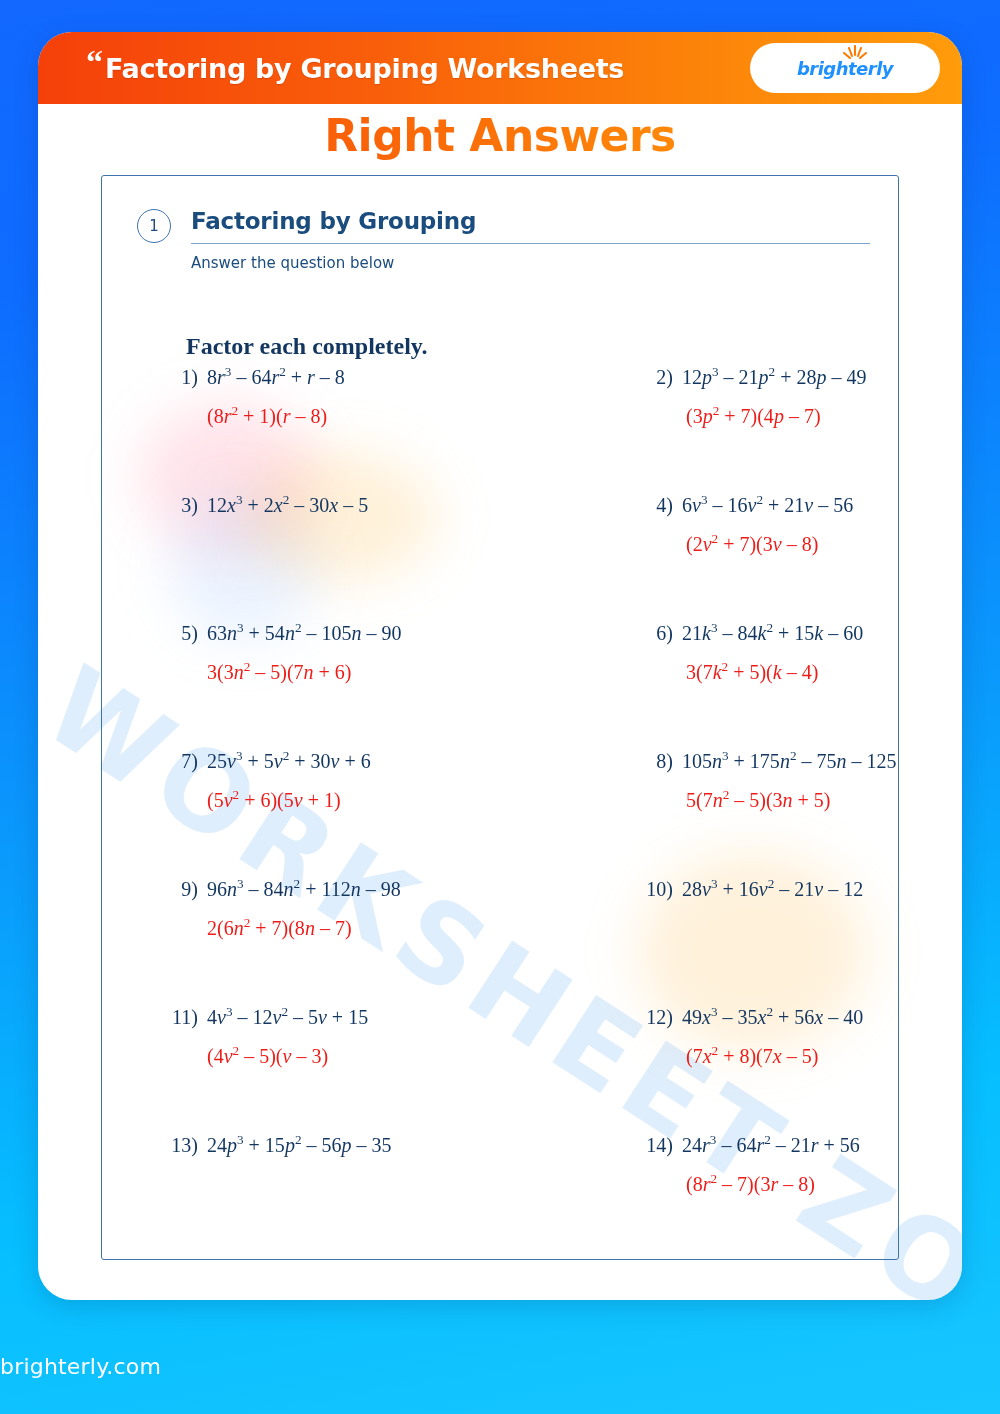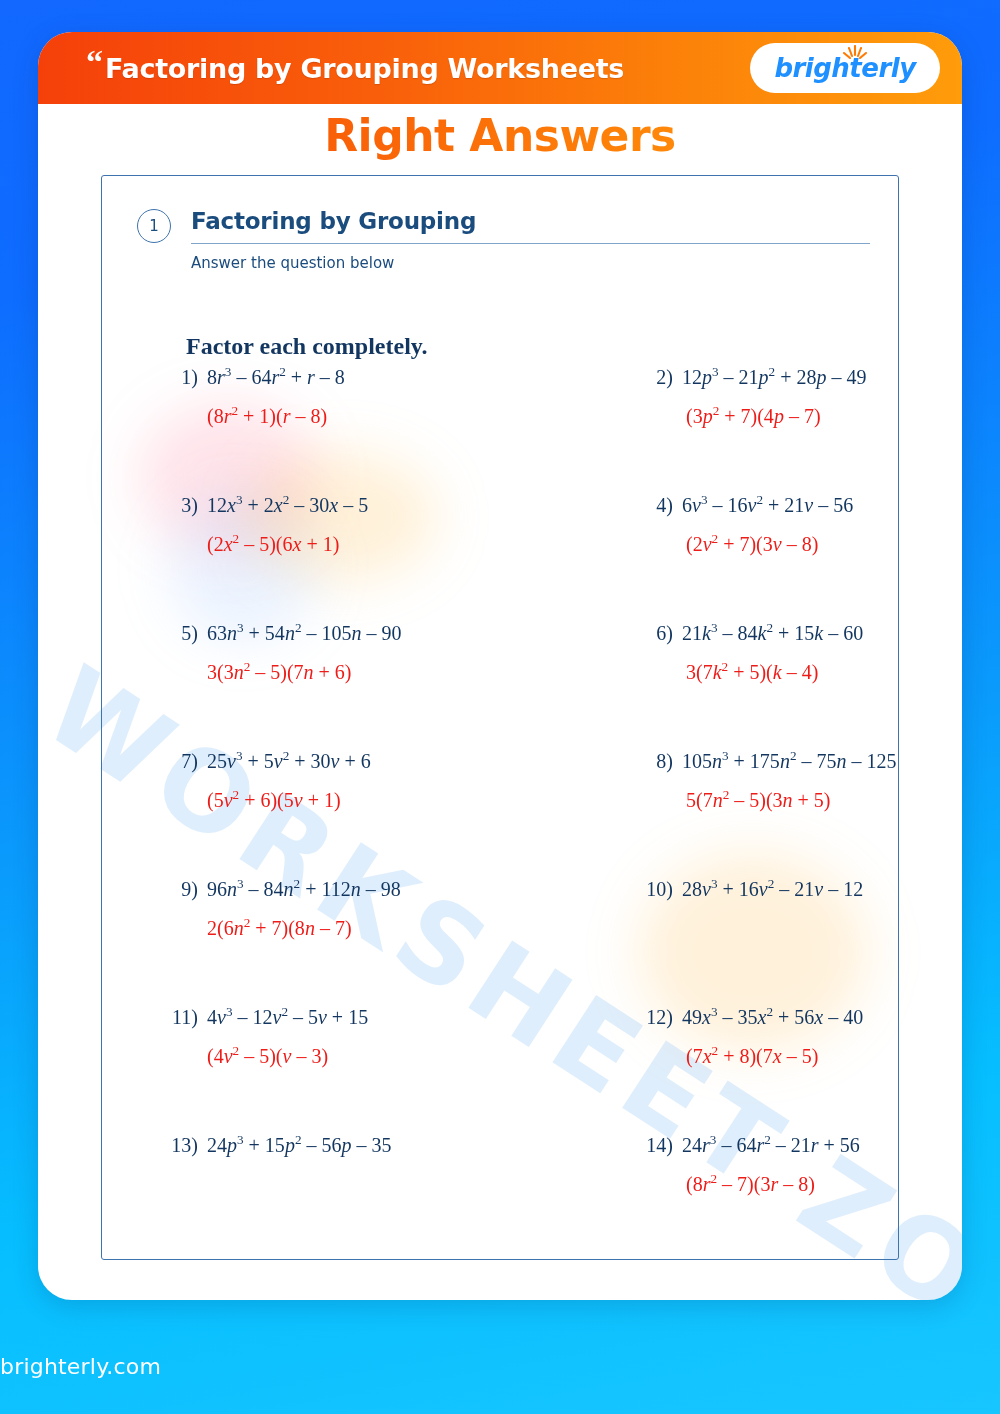--- a/index.html
+++ b/index.html
@@ -31,21 +31,21 @@
   .bar-title {
     color:#fff; font-size:27px; font-weight:bold; letter-spacing:-.3px;
     font-family:"DejaVu Sans", sans-serif; text-shadow:0 1px 1px rgba(120,30,0,.25);
   }
   .logo-pill {
     margin-left:auto; background:#fff; border-radius:26px;
     width:190px; height:50px; display:flex; align-items:center; justify-content:center;
     position:relative;
   }
   .logo-text {
-    color:#1E90FF; font-size:26px; font-style:italic; font-weight:bold;
+    color:#1E90FF; font-size:18px; font-style:italic; font-weight:bold;
     letter-spacing:-.5px; font-family:"DejaVu Sans", sans-serif;
   }
   .logo-star { position:absolute; left:92px; top:2px; width:26px; height:16px; }
 
   
   .page-title {
     position:absolute; top:78px; left:0; width:100%; text-align:center;
     font-family:"DejaVu Sans", sans-serif; font-weight:bold; font-size:44px;
     letter-spacing:-.5px;
     background:linear-gradient(90deg,#F5410B 0%,#FA6A08 42%,#FF8C0A 72%,#FFB517 100%);
@@ -193,21 +193,20 @@
             <span class="q-num">2)</span>
             <span class="q-expr">12<i>p</i><sup>3</sup> – 21<i>p</i><sup>2</sup> + 28<i>p</i> – 49</span>
           </div>
           <div class="a-line">(3<i>p</i><sup>2</sup> + 7)(4<i>p</i> – 7)</div>
         </div>
         <div class="cell">
           <div class="q-line">
             <span class="q-num">3)</span>
             <span class="q-expr">12<i>x</i><sup>3</sup> + 2<i>x</i><sup>2</sup> – 30<i>x</i> – 5</span>
           </div>
-          <div class="a-line">(2<i>x</i><sup>2</sup> – 5)(6<i>x</i> + 1)</div>
         </div>
         <div class="cell right">
           <div class="q-line">
             <span class="q-num">4)</span>
             <span class="q-expr">6<i>v</i><sup>3</sup> – 16<i>v</i><sup>2</sup> + 21<i>v</i> – 56</span>
           </div>
           <div class="a-line">(2<i>v</i><sup>2</sup> + 7)(3<i>v</i> – 8)</div>
         </div>
         <div class="cell">
           <div class="q-line">

